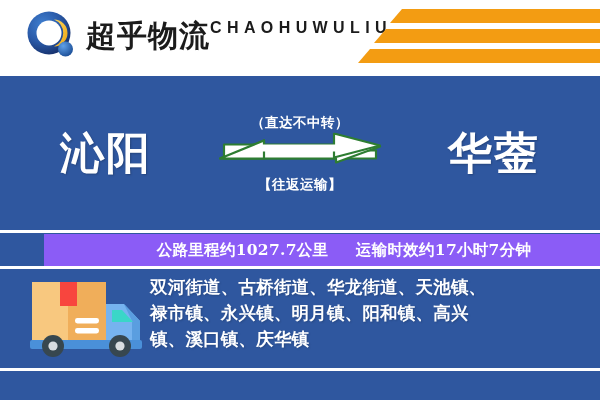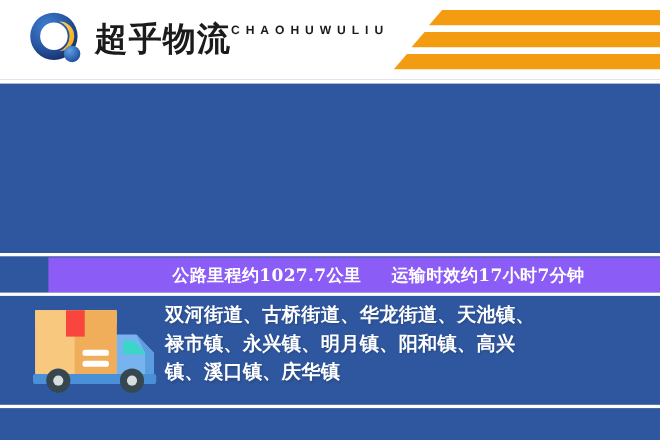--- a/index.html
+++ b/index.html
@@ -49,21 +49,21 @@
     font-family: "DejaVu Sans", "Liberation Sans", sans-serif;
     font-size: 30px;
     font-weight: bold;
     color: #1b1b1b;
     letter-spacing: 1px;
     line-height: 34px;
     white-space: nowrap;
   }
   .brand-en {
     font-family: "Liberation Sans", sans-serif;
-    font-size: 11px;
+    font-size: 16px;
     font-weight: bold;
     color: #1b1b1b;
     letter-spacing: 5.4px;
     line-height: 14px;
     margin-top: 2px;
     white-space: nowrap;
   }
   .stripes {
     position: absolute;
     right: 0;
@@ -211,20 +211,37 @@
 
     <svg class="stripes" viewBox="0 0 260 56" preserveAspectRatio="none">
       <polygon points="62,0 260,0 260,14 50,14" fill="#f39c12"></polygon>
       <polygon points="46,20 260,20 260,34 34,34" fill="#f39c12"></polygon>
       <polygon points="30,40 260,40 260,54 18,54" fill="#f39c12"></polygon>
     </svg>
   </div>
 
   <div class="rule" style="top:72px; height:4px;"></div>
 
+  <div class="route">
+    <div class="city city-origin">沁阳</div>
+
+    <div class="mid">
+      <div class="mid-top">（直达不中转）</div>
+      <svg class="arrow-svg" width="164" height="40" viewBox="0 0 164 40">
+        <polygon points="2,26 46,8 46,18 158,18 158,26" fill="#ffffff" stroke="#2e7d32" stroke-width="2.2" stroke-linejoin="round"></polygon>
+        <polygon points="162,14 118,2 118,12 6,12 6,26 118,26 118,30" fill="#ffffff" stroke="#2e7d32" stroke-width="2.2" stroke-linejoin="round"></polygon>
+        <polygon points="2,26 46,8 46,18 46,26" fill="#ffffff" stroke="#2e7d32" stroke-width="2.2" stroke-linejoin="round"></polygon>
+        <polygon points="162,13 116,1 116,25" fill="#ffffff" stroke="#2e7d32" stroke-width="2.2" stroke-linejoin="round"></polygon>
+        <rect x="44" y="12" width="74" height="7" fill="#ffffff" stroke="none"></rect>
+      </svg>
+      <div class="mid-bottom">【往返运输】</div>
+    </div>
+
+    <div class="city city-dest">华蓥</div>
+  </div>
 
   <div class="rule" style="top:230px; height:3px;"></div>
 
   <div class="infobar">
     <div class="infobar-text">
       <span>公路里程约1027.7公里</span>
       <span class="infobar-gap"></span>
       <span>运输时效约17小时7分钟</span>
     </div>
   </div>

